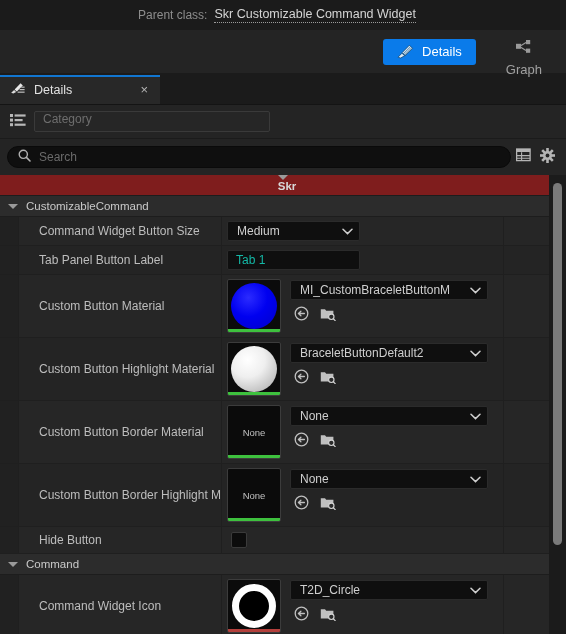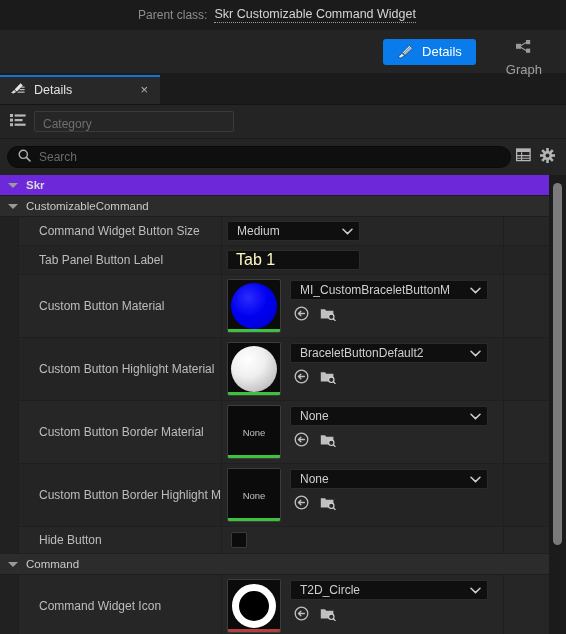--- a/index.html
+++ b/index.html
@@ -122,27 +122,27 @@
     background: #242424;
     display: flex;
     align-items: center;
     padding: 0 8px;
     box-sizing: border-box;
     border-bottom: 1px solid #1b1b1b;
   }
   .cat-icon { width: 16px; height: 14px; margin: 0 8px 0 2px; }
   .cat-field {
     flex: 0 0 auto;
-    width: 200px;
+    width: 236px;
     height: 21px;
     background: #262626;
     border: 1px solid #3a3a3a;
     border-radius: 2px;
     display: flex;
-    align-items: flex-end;
+    align-items: flex-start;
     padding: 0 8px;
     box-sizing: border-box;
     font-size: 12px;
     color: #6e6e6e;
   }
 
   
   .searchrow {
     height: 36px;
     background: #242424;
@@ -190,21 +190,21 @@
   }
   .cat-header {
     display: flex;
     align-items: center;
     height: 21px;
     padding-left: 8px;
     background: #2c2c2c;
     border-bottom: 1px solid #1d1d1d;
     box-sizing: border-box;
   }
-  .cat-header.top { background: #6d28d9; }
+  .cat-header.top { background: #7f1d1d; flex-direction: column; }
   .cat-header .twisty {
     width: 0; height: 0;
     border-left: 5px solid transparent;
     border-right: 5px solid transparent;
     border-top: 5px solid #9a9a9a;
     margin-right: 8px;
   }
   .cat-header .cat-name {
     font-size: 11.5px;
     color: #c9c9c9;
@@ -280,22 +280,22 @@
   .textfield {
     width: 133px;
     height: 20px;
     background: #0f0f0f;
     border: 1px solid #2b2b2b;
     border-radius: 2px;
     display: flex;
     align-items: center;
     padding: 0 8px;
     box-sizing: border-box;
-    font-size: 16px;
-    color: #fef9c3;
+    font-size: 12px;
+    color: #14b8a6;
     cursor: text;
   }
 
   
   .asset-wrap {
     display: flex;
     align-items: flex-start;
     gap: 9px;
   }
   .thumb {

